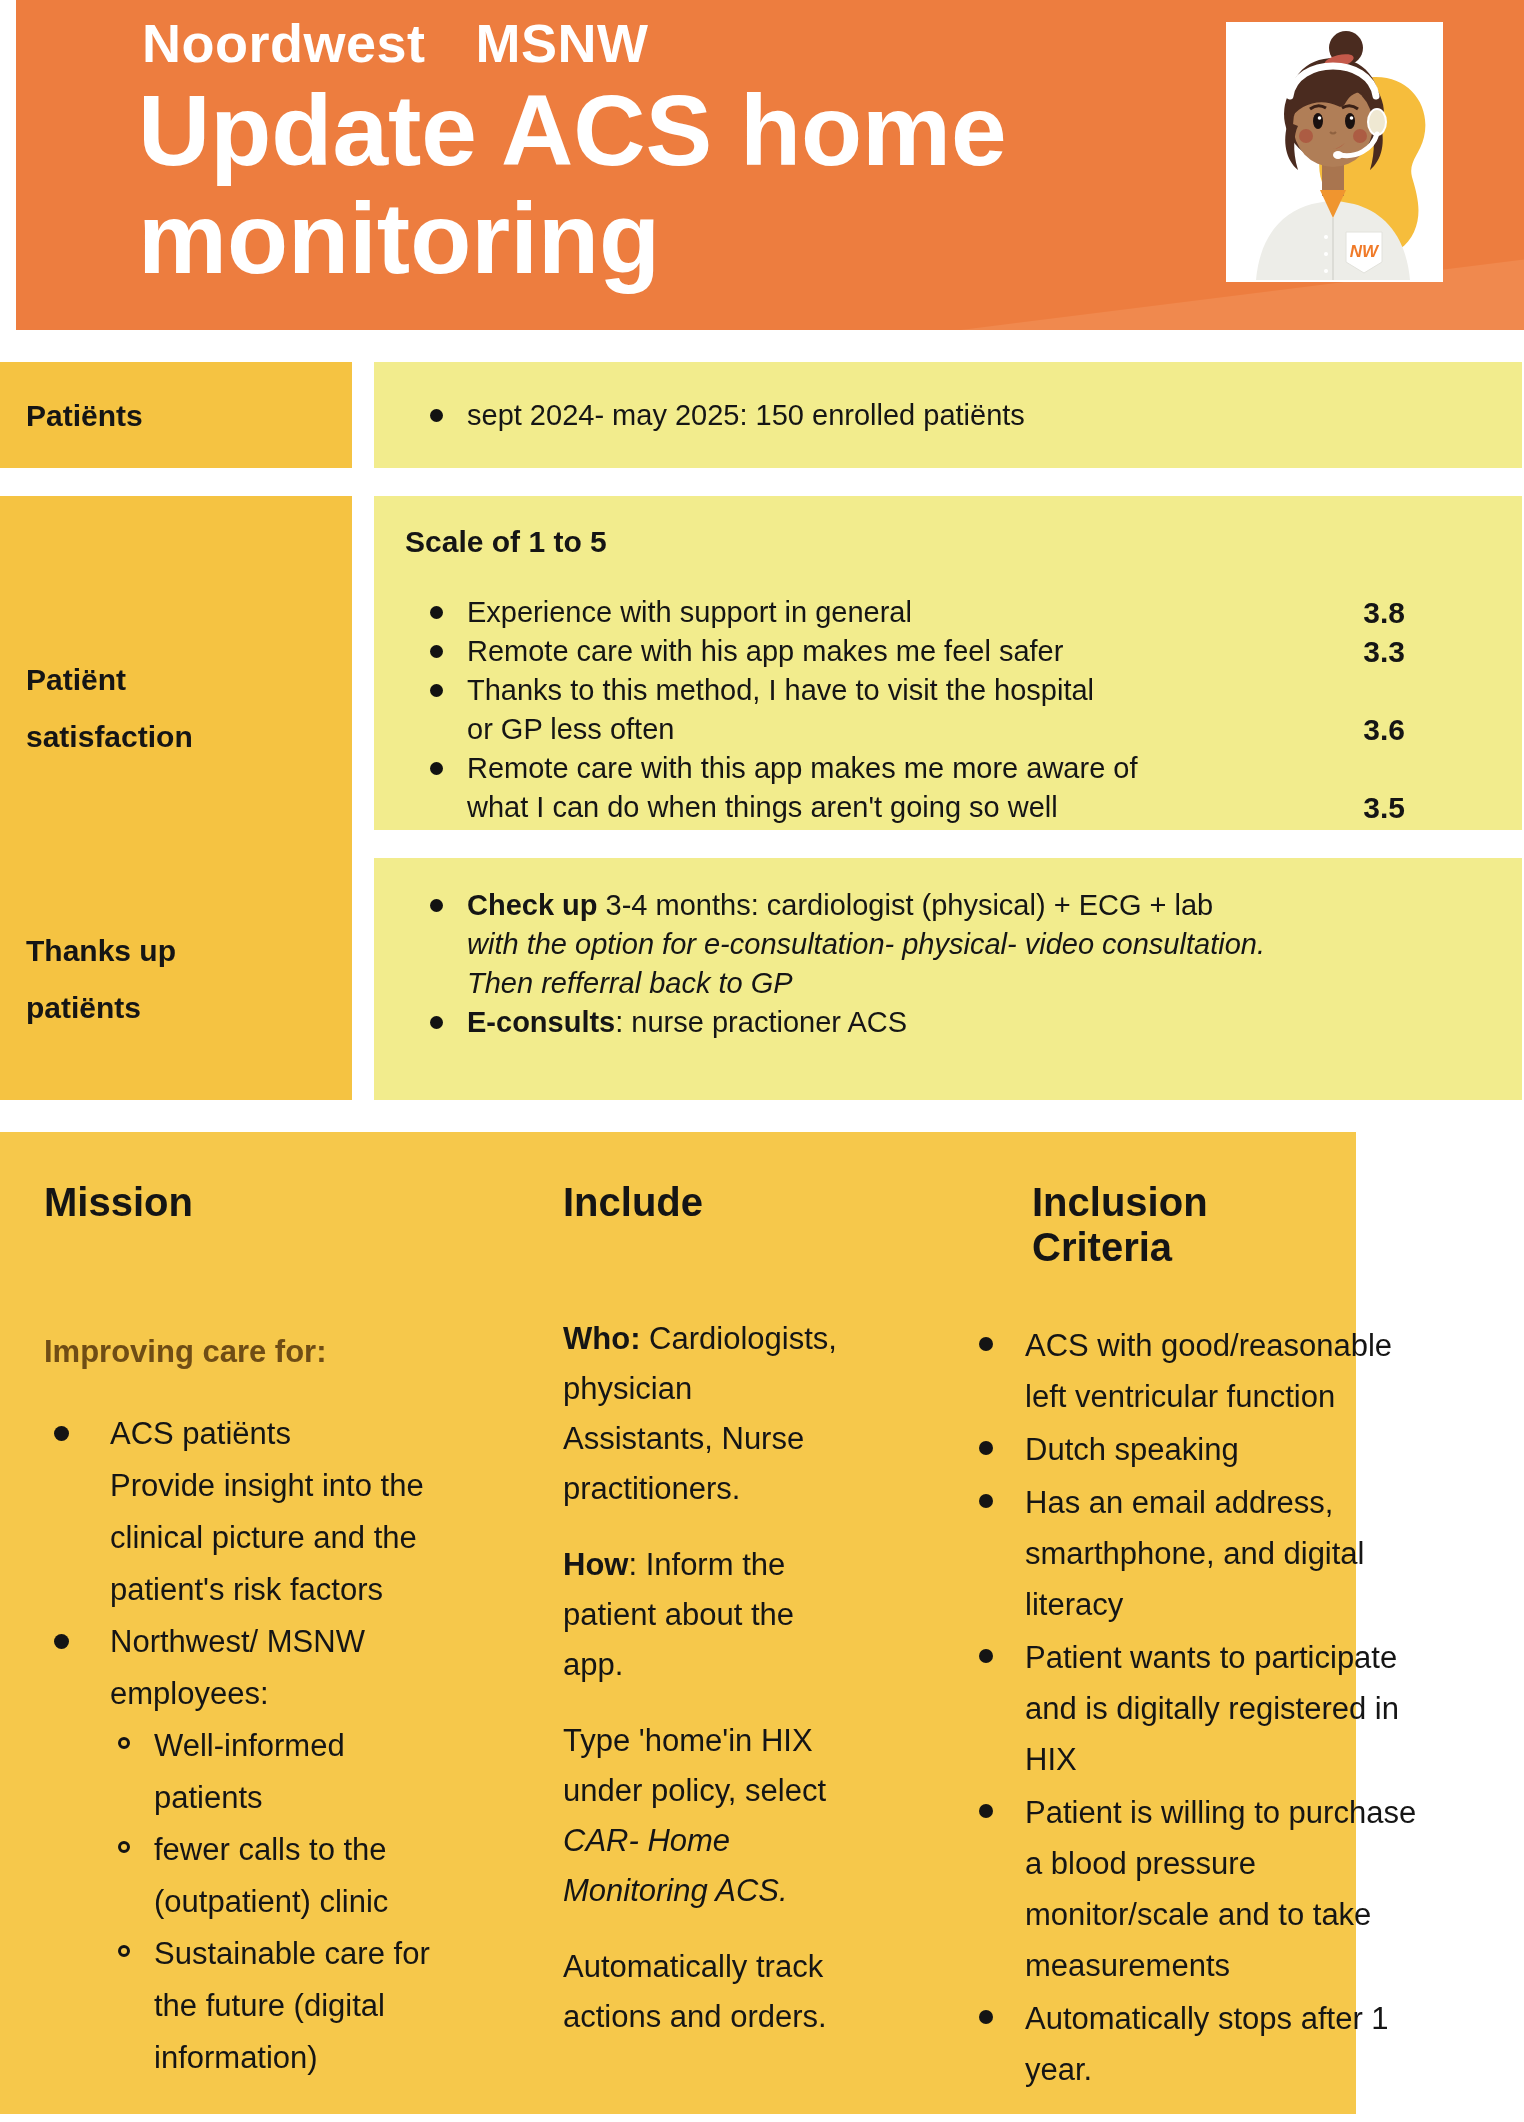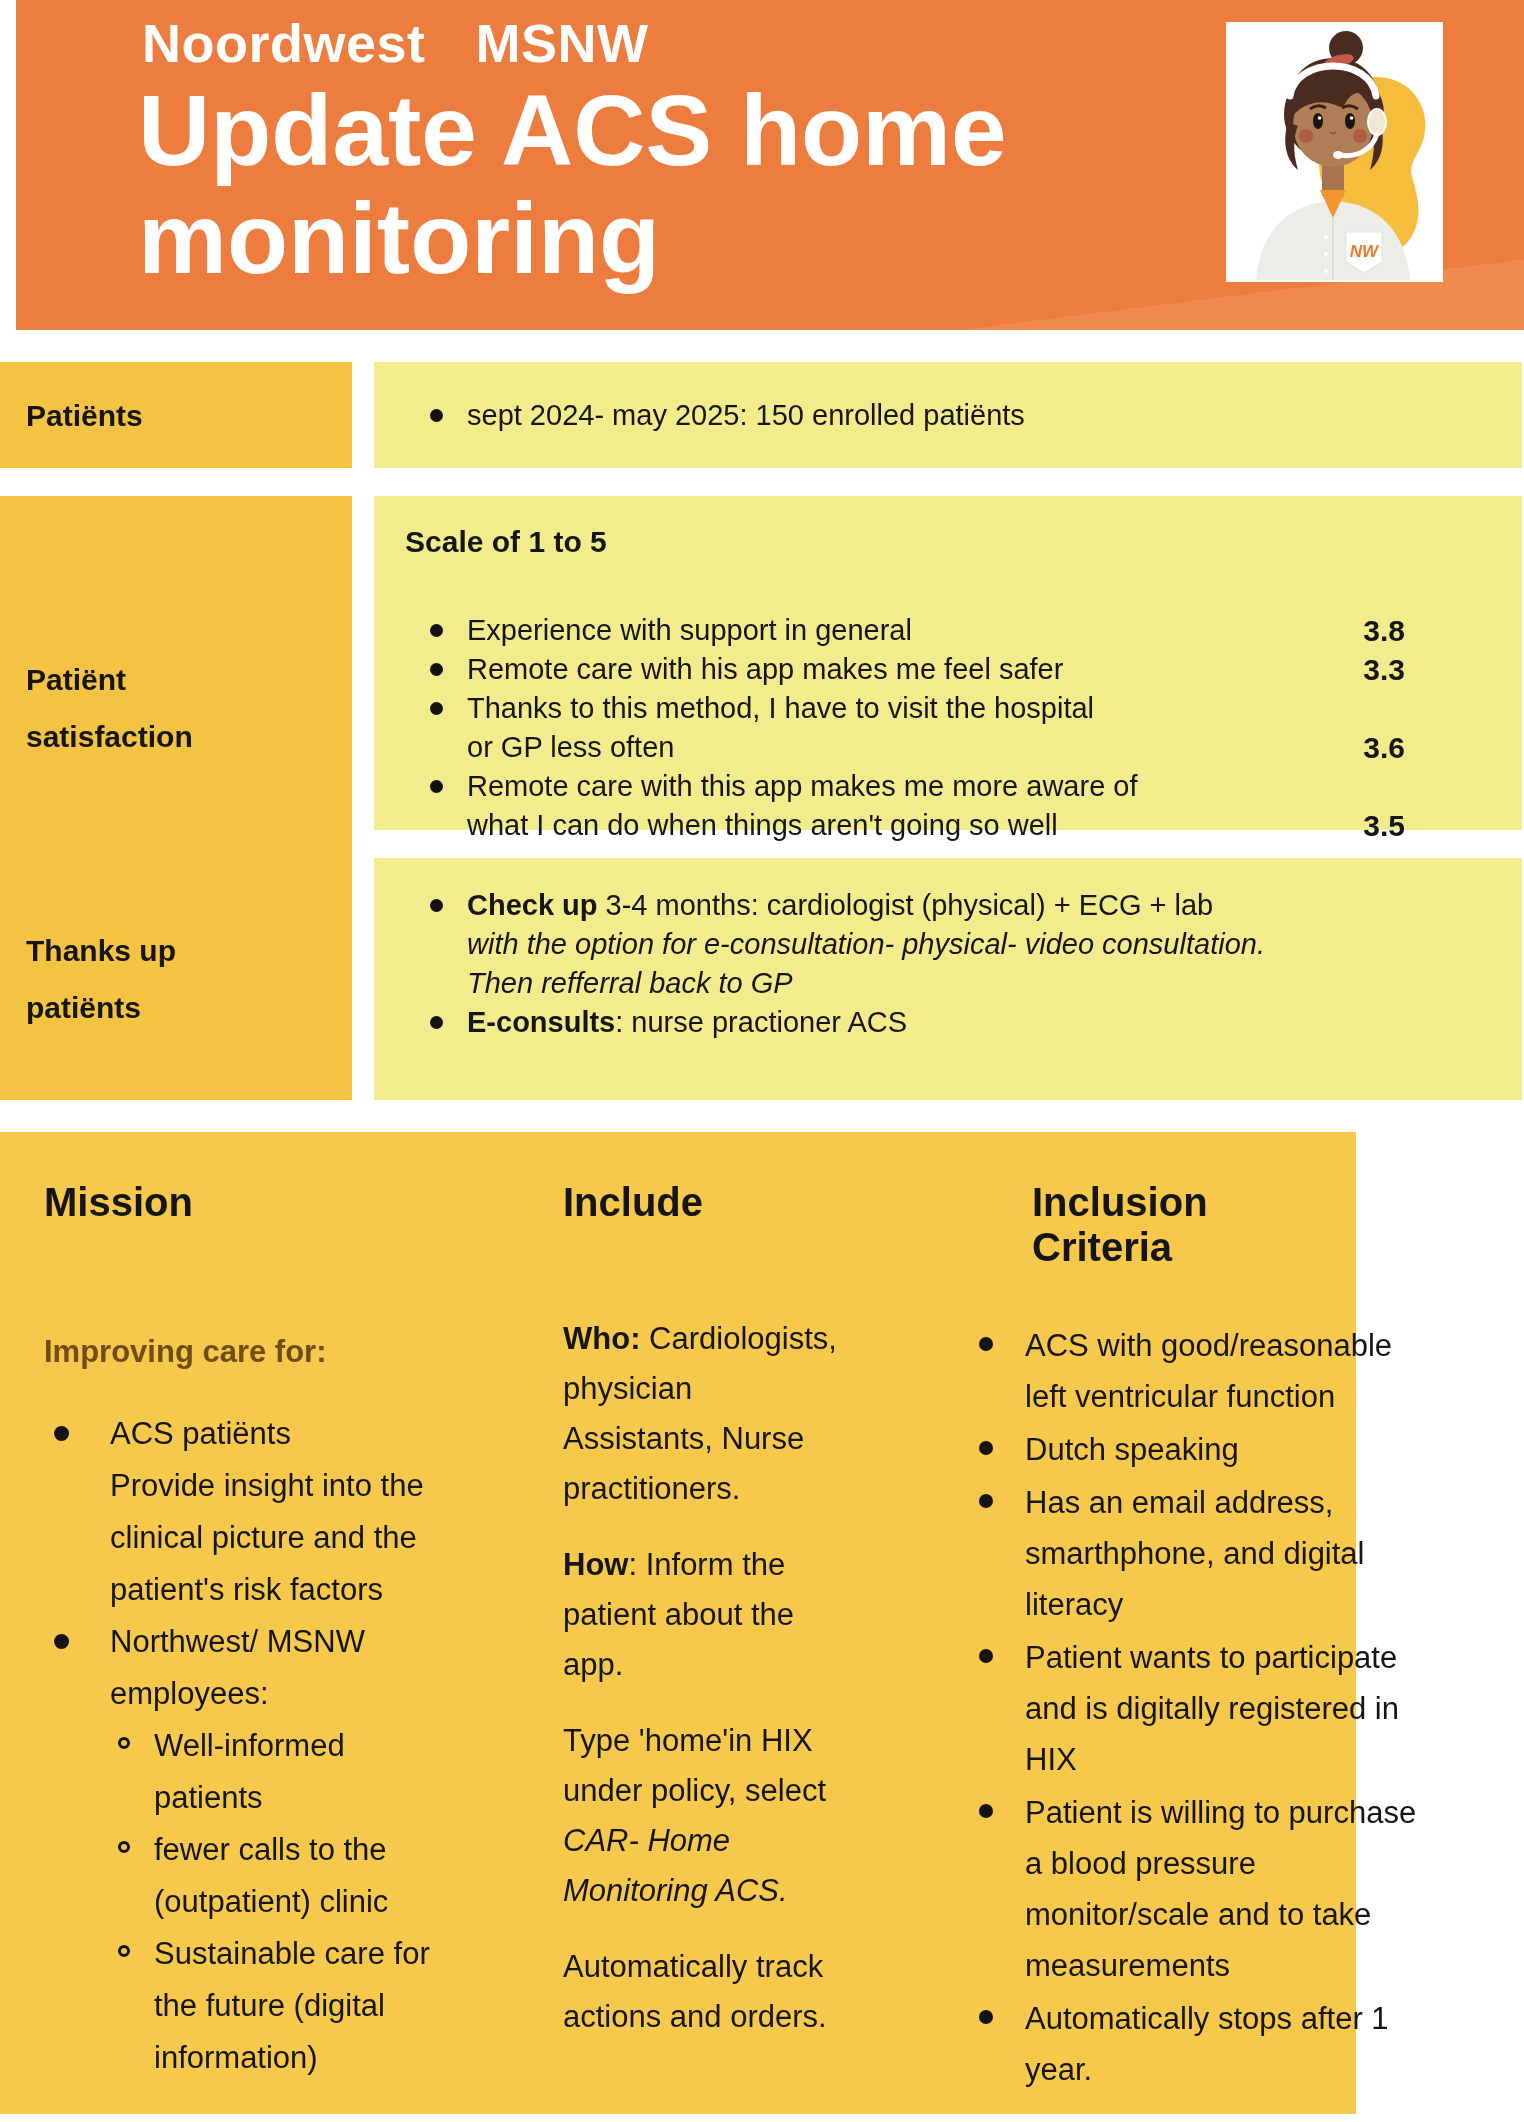--- a/index.html
+++ b/index.html
@@ -26,21 +26,21 @@
   .label-box{position:absolute;left:0;width:352px;background:var(--gold);
              display:flex;flex-direction:column;justify-content:center;
              padding-left:26px;font-weight:700;font-size:30px;line-height:1.9;color:var(--ink);}
   .content-box{position:absolute;left:374px;width:1148px;background:var(--light_yellow);
                font-size:29px;line-height:39px;color:var(--ink);}
   .bullet-line{display:flex;}
   .dot{flex:0 0 auto;width:13px;height:13px;border-radius:50%;background:#121212;margin:13px 24px 0 0;}
   .row1-content{display:flex;align-items:center;}
   .row1-content .bullet-line{margin-left:56px;}
   .sat-heading{margin:26px 0 0 31px;font-weight:700;font-size:30px;line-height:39px;}
-  .sat-list{margin-top:50px;}
+  .sat-list{margin-top:32px;}
   .sat-item{display:flex;align-items:flex-end;margin-left:56px;padding-right:117px;}
   .sat-text{max-width:860px;}
   .score{margin-left:auto;font-weight:700;font-size:30px;line-height:39px;}
   .fu-list{padding-top:28px;}
   .fu-item{margin-left:56px;}
   .fu-lead{font-weight:700;}
   .fu-note{margin-left:37px;font-style:italic;max-width:1000px;}
 
   
   .bottom{position:absolute;left:0;top:1132px;width:1356px;height:982px;background:var(--bottom_gold);}

